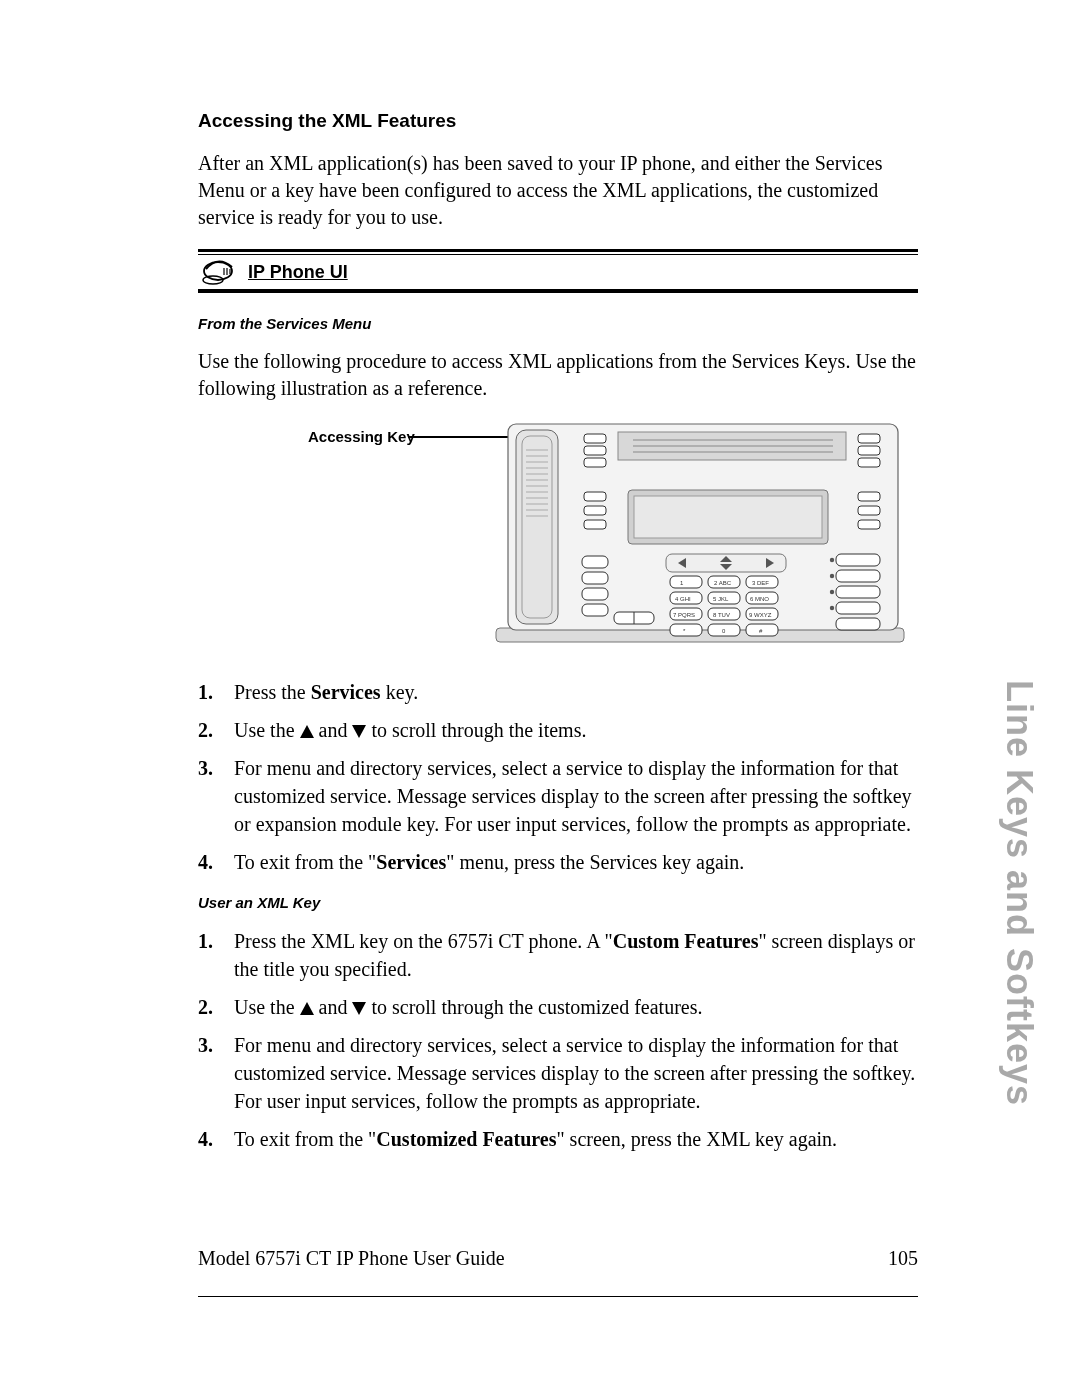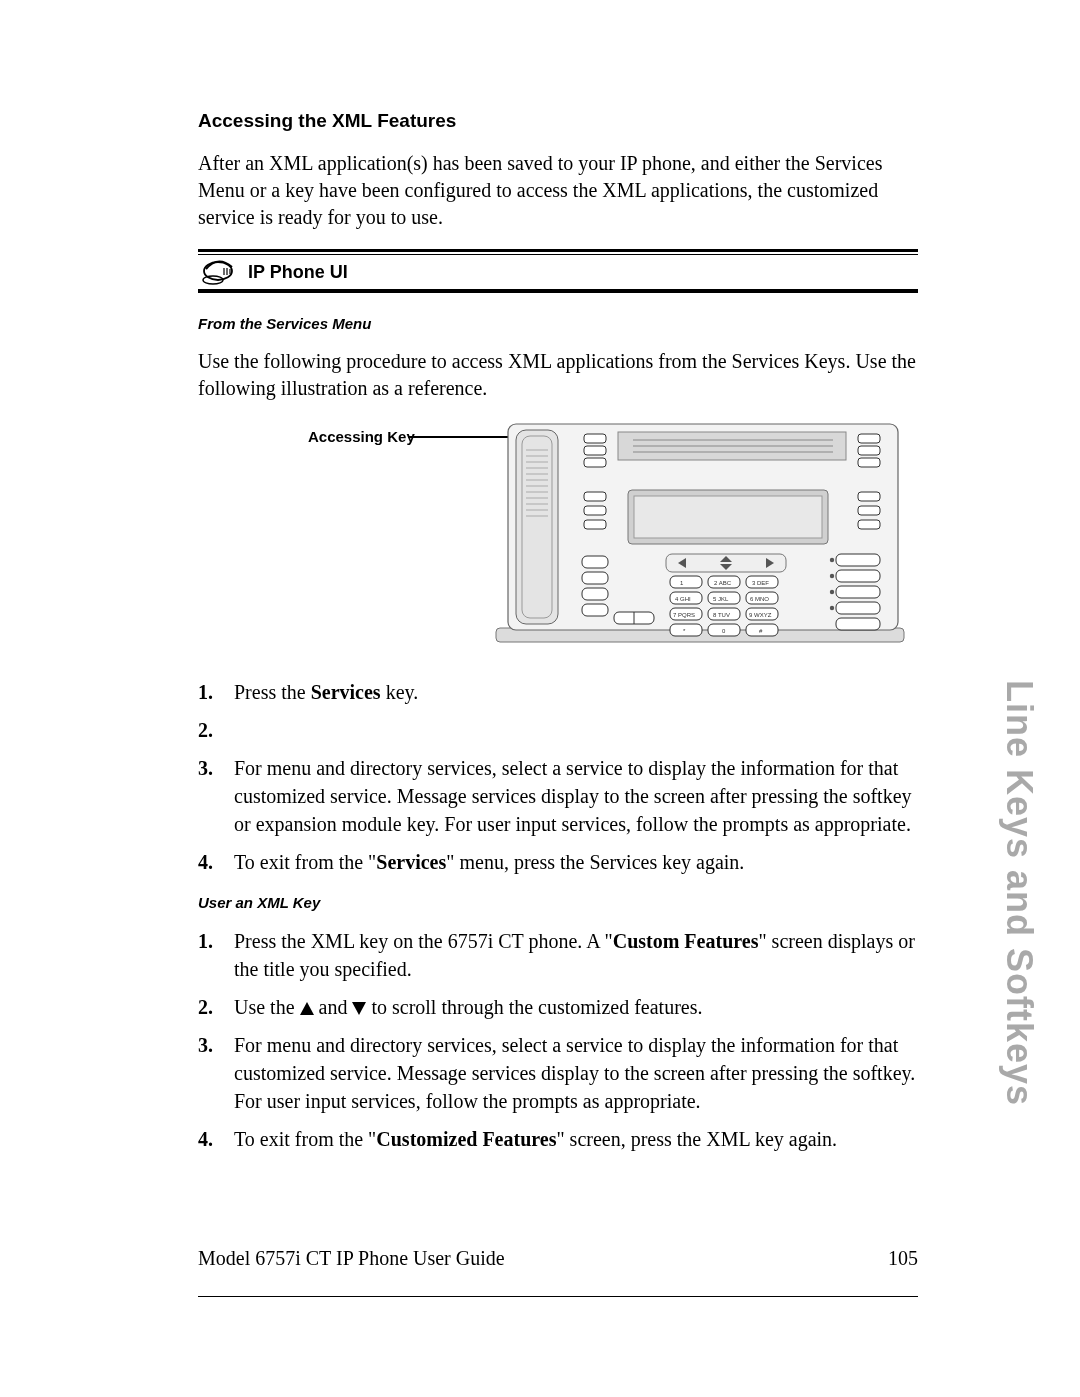--- a/index.html
+++ b/index.html
@@ -27,20 +27,21 @@
     font-size: 19px;
     margin: 0 0 18px 0;
   }
   p.body {
     font-size: 20px;
     line-height: 1.35;
     margin: 0 0 18px 0;
   }
   .callout {
     margin: 8px 0 22px 0;
+    text-decoration: underline;
   }
   .callout-rule {
     border-top: 3px solid #000;
     height: 0;
     margin-bottom: 2px;
   }
   .callout-rule.thin {
     border-top-width: 1px;
     margin-bottom: 0;
   }
@@ -339,20 +340,23 @@
 
     <ol class="steps">
       <li>
         <span class="num">1.</span>
         <span class="txt">
           <span>Press the </span><b>Services</b><span> key.</span>
         </span>
       </li>
       <li>
         <span class="num">2.</span>
+        <span class="txt">
+          <span>Use the </span><span class="tri up"></span><span> and </span><span class="tri down"></span><span> to scroll through the items.</span>
+        </span>
       </li>
       <li>
         <span class="num">3.</span>
         <span class="txt">For menu and directory services, select a service to display the information for that customized service. Message services display to the screen after pressing the softkey or expansion module key. For user input services, follow the prompts as appropriate.</span>
       </li>
       <li>
         <span class="num">4.</span>
         <span class="txt">
           <span>To exit from the "</span><b>Services</b><span>" menu, press the Services key again.</span>
         </span>

